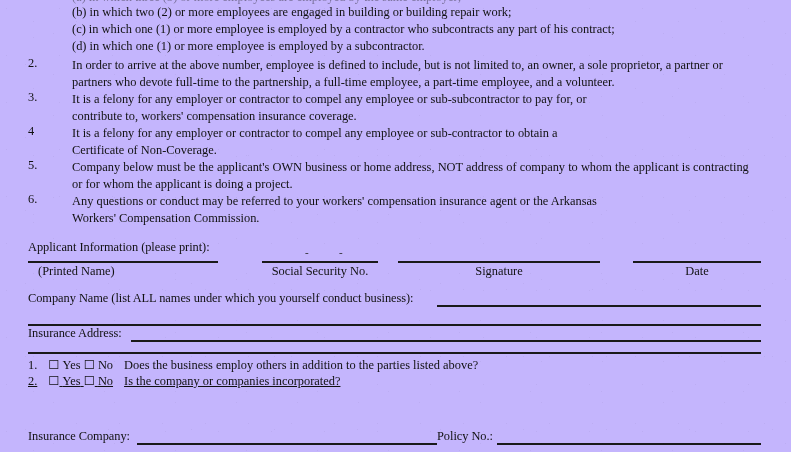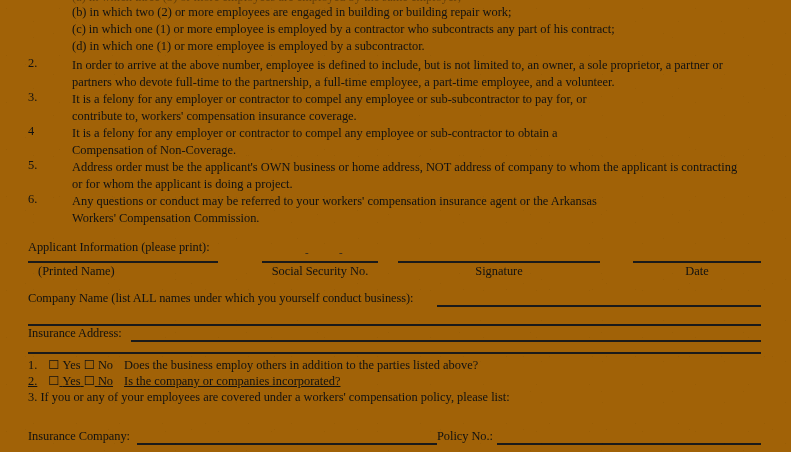--- a/index.html
+++ b/index.html
@@ -15,21 +15,21 @@
     font-family: "Liberation Serif", "DejaVu Serif", serif;
     color: #111111;
     font-size: 12.4px;
     line-height: 1.0;
     -webkit-font-smoothing: antialiased;
   }
 
   .page {
     position: absolute;
     inset: 0;
-    background: #a16207;
+    background: #c4b5fd;
   }
 
   
   .t {
     position: absolute;
     white-space: nowrap;
     letter-spacing: -0.05px;
   }
 
   
@@ -146,26 +146,26 @@
   </div>
   <div class="clause-row" style="top:108px;">
     <div class="clause-txt">contribute to, workers' compensation insurance coverage.</div>
   </div>
 
   <div class="clause-row" style="top:125px;">
     <div class="clause-num">4</div>
     <div class="clause-txt">It is a felony for any employer or contractor to compel any employee or sub-contractor to obtain a</div>
   </div>
   <div class="clause-row" style="top:142px;">
-    <div class="clause-txt">Compensation of Non-Coverage.</div>
+    <div class="clause-txt">Certificate of Non-Coverage.</div>
   </div>
 
   <div class="clause-row" style="top:159px;">
     <div class="clause-num">5.</div>
-    <div class="clause-txt">Address order must be the applicant's OWN business or home address, NOT address of company to whom the applicant is contracting</div>
+    <div class="clause-txt">Company below must be the applicant's OWN business or home address, NOT address of company to whom the applicant is contracting</div>
   </div>
   <div class="clause-row" style="top:176px;">
     <div class="clause-txt">or for whom the applicant is doing a project.</div>
   </div>
 
   <div class="clause-row" style="top:193px;">
     <div class="clause-num">6.</div>
     <div class="clause-txt">Any questions or conduct may be referred to your workers' compensation insurance agent or the Arkansas</div>
   </div>
   <div class="clause-row" style="top:210px;">
@@ -198,21 +198,20 @@
   <div class="rule" style="left:28px; top:352px; width:733px;"></div>
 
   <div class="q-row" style="top:359px;">
     <span>1.</span><span class="q-gap"></span><span class="cbox">☐</span>&nbsp;<span>Yes</span>&nbsp;<span class="cbox">☐</span>&nbsp;<span>No</span><span class="q-gap"></span><span>Does the business employ others in addition to the parties listed above?</span>
   </div>
 
   <div class="q-row" style="top:375px;text-decoration:underline;">
     <span>2.</span><span class="q-gap"></span><span class="cbox">☐</span>&nbsp;<span>Yes</span>&nbsp;<span class="cbox">☐</span>&nbsp;<span>No</span><span class="q-gap"></span><span>Is the company or companies incorporated?</span>
   </div>
 
-  <div class="q-row" style="top:391px;">3. If you or any of your employees are covered under a workers' compensation policy,  please list:</div>
 
   <div class="t" style="left:28px; top:430px;">Insurance Company:</div>
   <div class="rule" style="left:137px; top:443px; width:300px;"></div>
 
   <div class="t" style="left:437px; top:430px;">Policy No.:</div>
   <div class="rule" style="left:497px; top:443px; width:264px;"></div>
 
   <div class="speckle"></div>
 </div>
 

